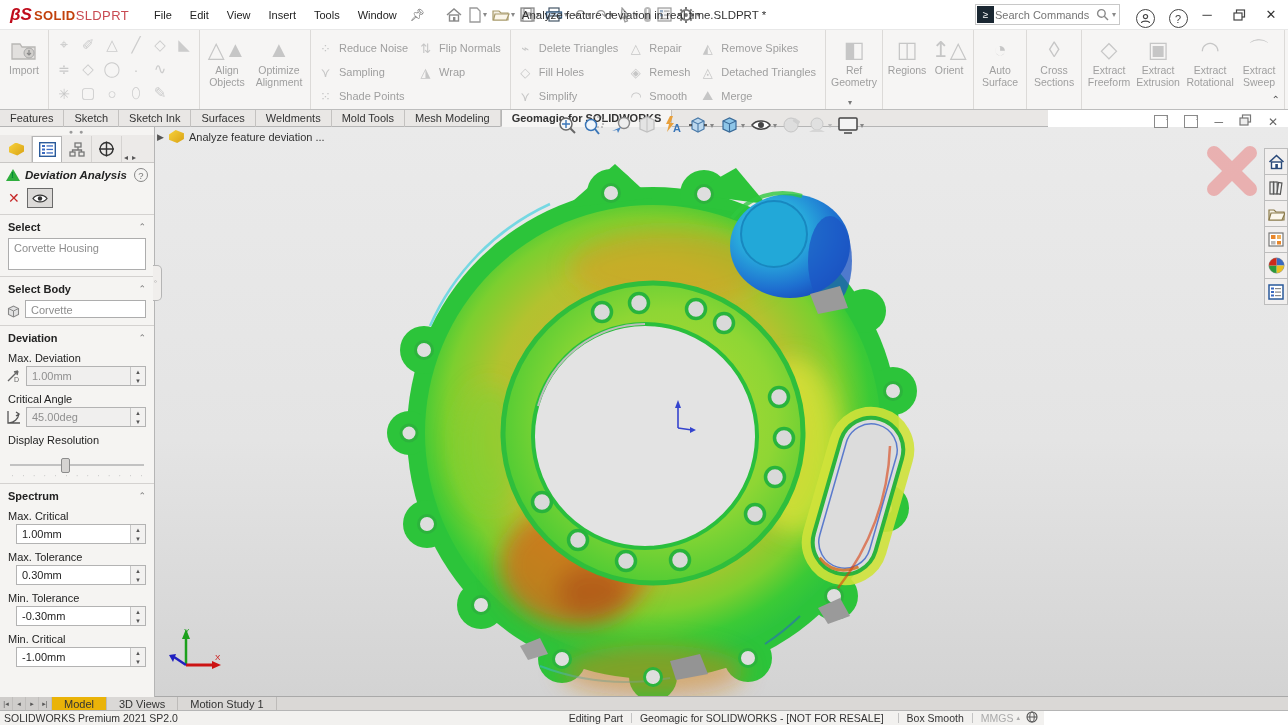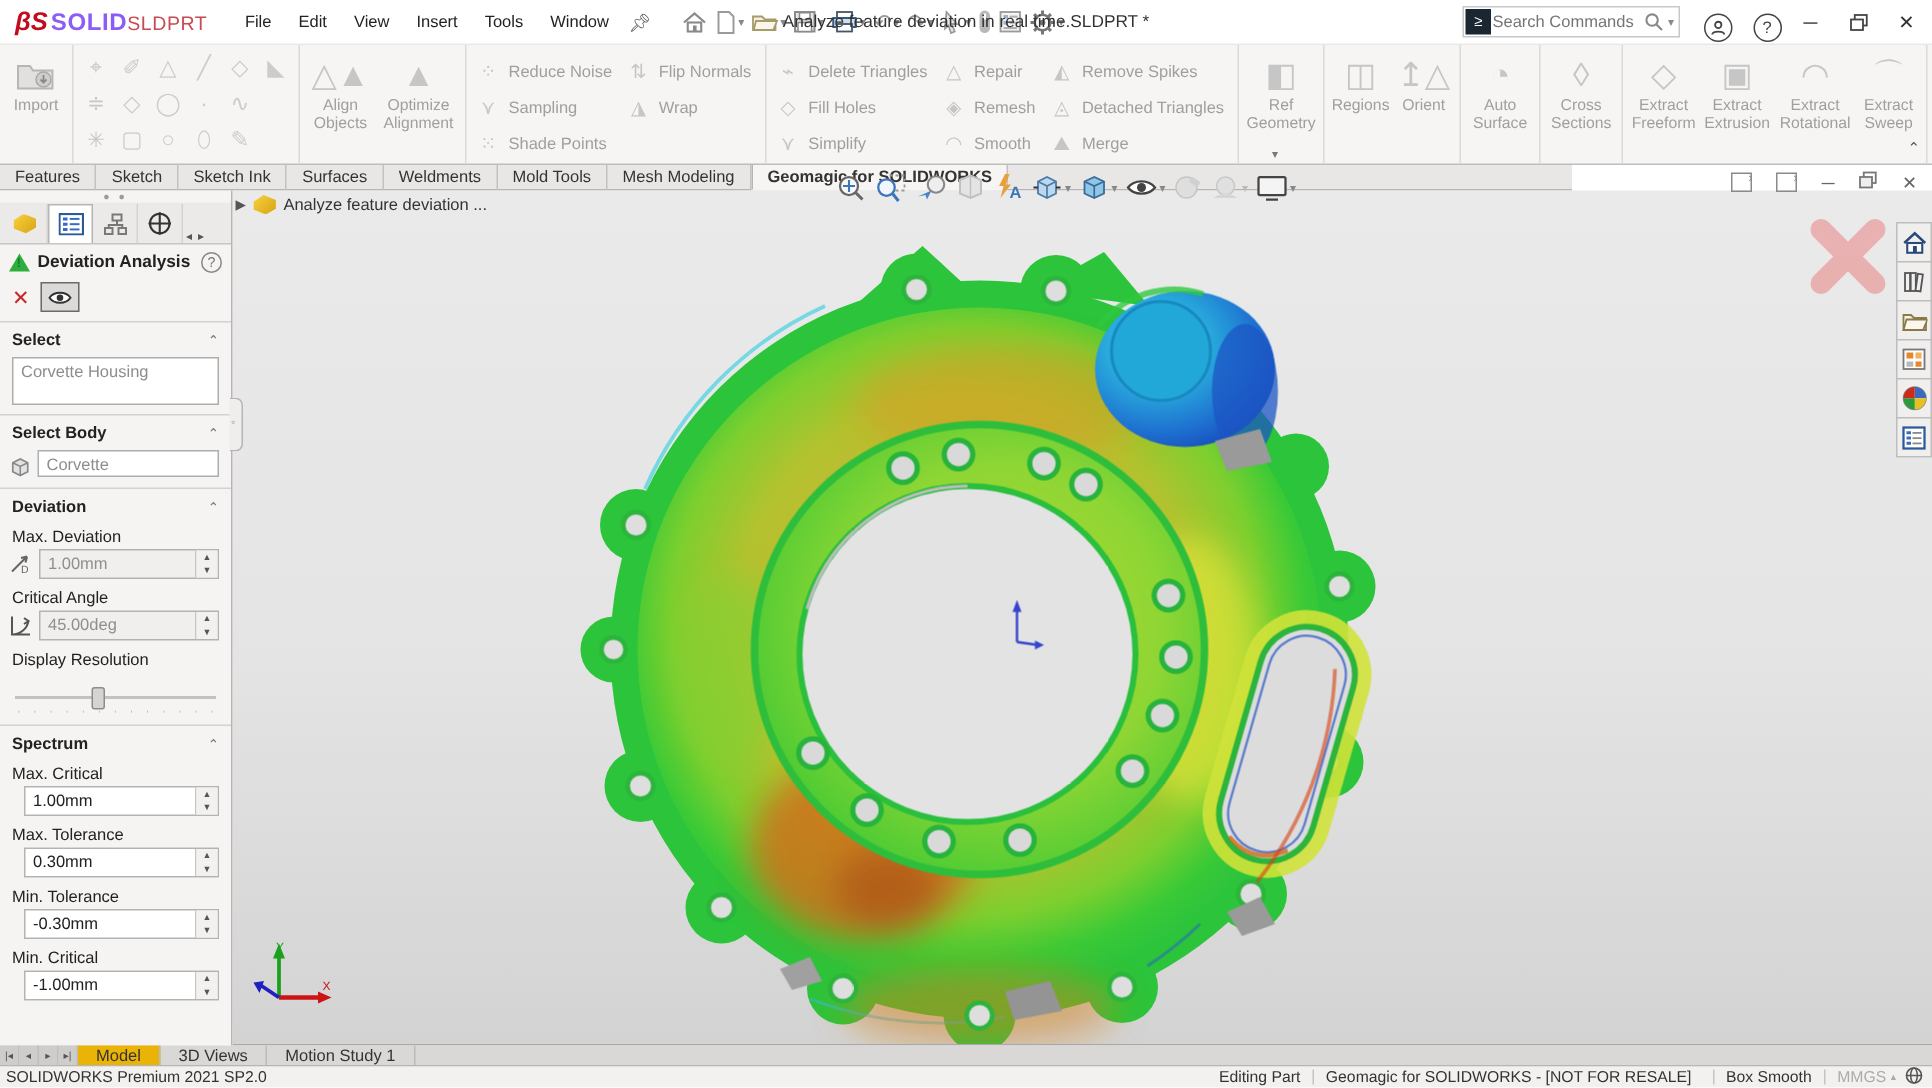--- a/index.html
+++ b/index.html
@@ -5,21 +5,21 @@
   * { margin:0; padding:0; box-sizing:border-box; }
   html,body { width:1288px; height:725px; overflow:hidden;
     font-family:"Liberation Sans","DejaVu Sans",sans-serif; font-size:11px; color:#222; }
   #app { position:relative; width:1288px; height:725px; background:#fff; }
 
   
   #titlebar { position:absolute; left:0; top:0; width:1288px; height:30px; background:#fff;
     display:flex; align-items:center; border-bottom:1px solid #e8e8e8; }
   .logo { display:flex; align-items:baseline; margin-left:10px; }
   .logo-mark { color:#c00c1c; font-size:17px; font-style:italic; font-weight:bold; margin-right:2px; }
-  .logo-solid { color:#8b5cf6; font-weight:bold; font-size:16px; letter-spacing:.4px; }
+  .logo-solid { color:#c2410c; font-weight:bold; font-size:13px; letter-spacing:.4px; }
   .logo-works { color:#c84a52; font-size:13px; letter-spacing:.4px; }
   #menubar { display:flex; margin-left:16px; }
   .menu-item { padding:4px 9px; color:#222; cursor:default; }
   .pin-icon { color:#555; font-size:12px; margin:0 4px; }
   #qtoolbar { display:flex; align-items:center; margin-left:14px; gap:1px; }
   .qbtn { display:flex; align-items:center; padding:2px 2px; height:24px; }
   .qbtn svg { display:block; }
   .dd { color:#888; font-size:8px; margin-left:1px; }
   #doc-title { position:absolute; left:0; right:0; top:0; height:30px; display:flex;
     align-items:center; justify-content:center; pointer-events:none; color:#333; font-size:11.5px; }
@@ -96,21 +96,21 @@
     border-right:1px solid #b5b5b5; }
   #panel-dots { height:8px; display:flex; justify-content:center; align-items:center; color:#9a9a9a;
     font-size:7px; letter-spacing:2px; }
   #ptabs { display:flex; align-items:flex-end; height:28px; border-bottom:1px solid #c9c7c5;
     background:#eceae8; padding-left:2px; }
   .ptab { width:30px; height:26px; display:flex; align-items:center; justify-content:center;
     border-right:1px solid #d5d3d1; }
   .ptab.active { background:#fff; border:1px solid #b5b5b5; border-bottom:none; }
   .ptab-arrows { margin-left:2px; font-size:8px; color:#555; display:flex; gap:4px; }
   #phead { display:flex; align-items:center; gap:5px; padding:5px 6px 3px 6px; }
-  #phead .ptitle { font-weight:bold; font-size:11.5px; flex:1; }
+  #phead .ptitle { font-weight:bold; font-size:11.5px; flex:1;font-style:italic; }
   .warn-tri { width:0; height:0; border-left:7px solid transparent; border-right:7px solid transparent;
     border-bottom:12px solid #2fae3e; position:relative; }
   .warn-tri:after { content:"!"; position:absolute; left:-2px; top:1px; font-size:9px; color:#083; font-weight:bold; }
   .q-circ { width:14px; height:14px; border:1.2px solid #888; border-radius:50%; color:#777;
     font-size:9.5px; display:flex; align-items:center; justify-content:center; }
   #pactions { display:flex; align-items:center; gap:7px; padding:3px 8px 6px 8px;
     border-bottom:1px solid #d4d2d0; }
   #btn-cancel { color:#c62828; font-size:14px; font-weight:bold; }
   #btn-preview { width:26px; height:20px; background:#dcdad8; border:1.5px solid #6a6a6a;
     display:flex; align-items:center; justify-content:center; }
@@ -140,21 +140,21 @@
     border:1px solid #b5b5b5; border-left:none; border-radius:0 5px 5px 0; z-index:20; }
   .splitter-tab:after { content:"◦"; position:absolute; left:1px; top:11px; font-size:8px; color:#888; }
 
   
   #bottomtabs { position:absolute; left:0; top:697px; width:1288px; height:14px; background:#dad8d6;
     border-bottom:1px solid #b5b5b5; display:flex; align-items:stretch; }
   .bnav { width:13px; border-right:1px solid #c0bebc; background:#cfcdcb; color:#555; font-size:7px;
     display:flex; align-items:center; justify-content:center; }
   .btab { padding:0 12px; display:flex; align-items:center; color:#333; border-right:1px solid #bdbbb9; }
   .btab.active { background:#eab308; font-weight:normal; }
-  #statusbar { position:absolute; left:0; top:711px; width:1288px; height:14px; background:#f2f1ef;
+  #statusbar { position:absolute; left:0; top:711px; width:1044px; height:14px; background:#f2f1ef;
     display:flex; align-items:center; font-size:10.5px; color:#333; }
   #status-left { padding-left:4px; flex:1; }
   .st-sep { width:1px; height:10px; background:#c4c4c4; margin:0 8px; }
   #status-units { color:#aaa; display:flex; align-items:center; gap:3px; }
 
   .model-svg { position:absolute; left:215px; top:19px; }
   #triad { position:absolute; left:13px; top:498px; }
 </style>
 </head>
 <body>

